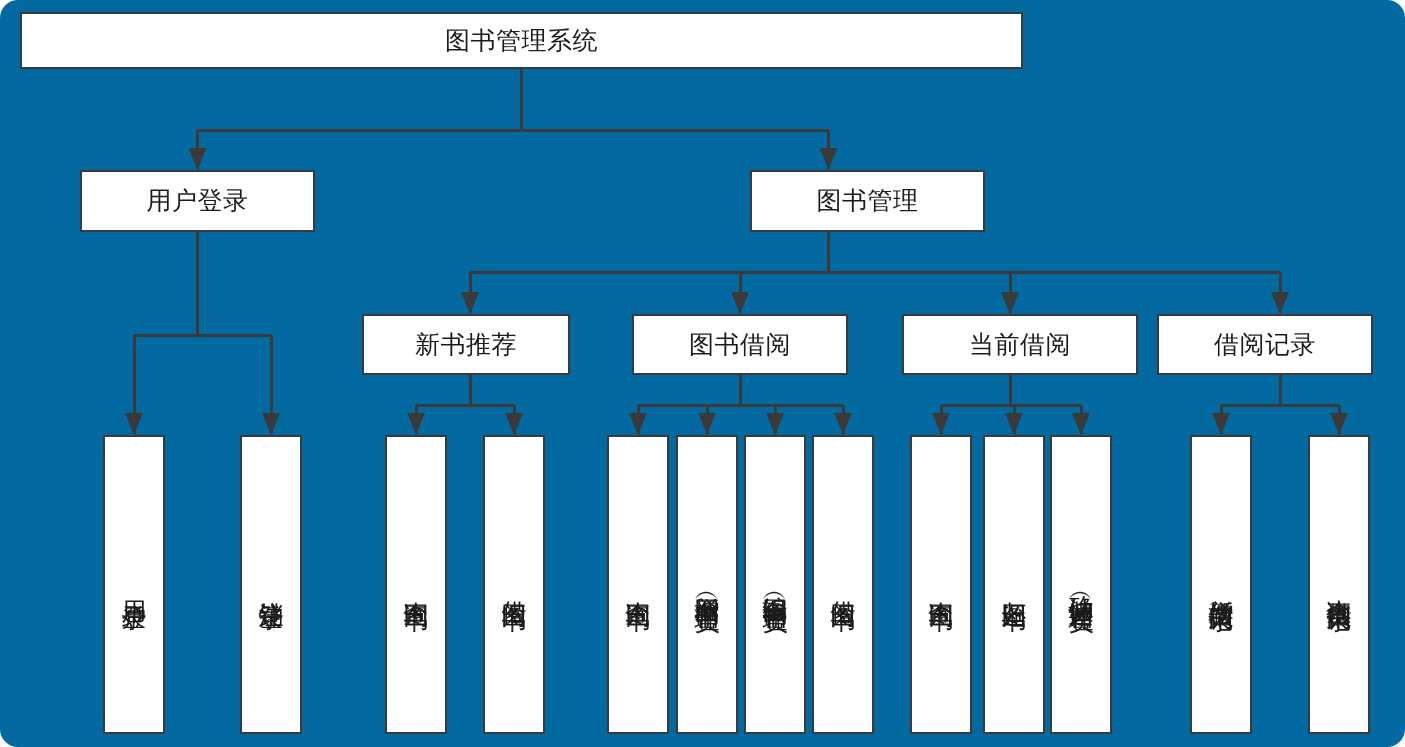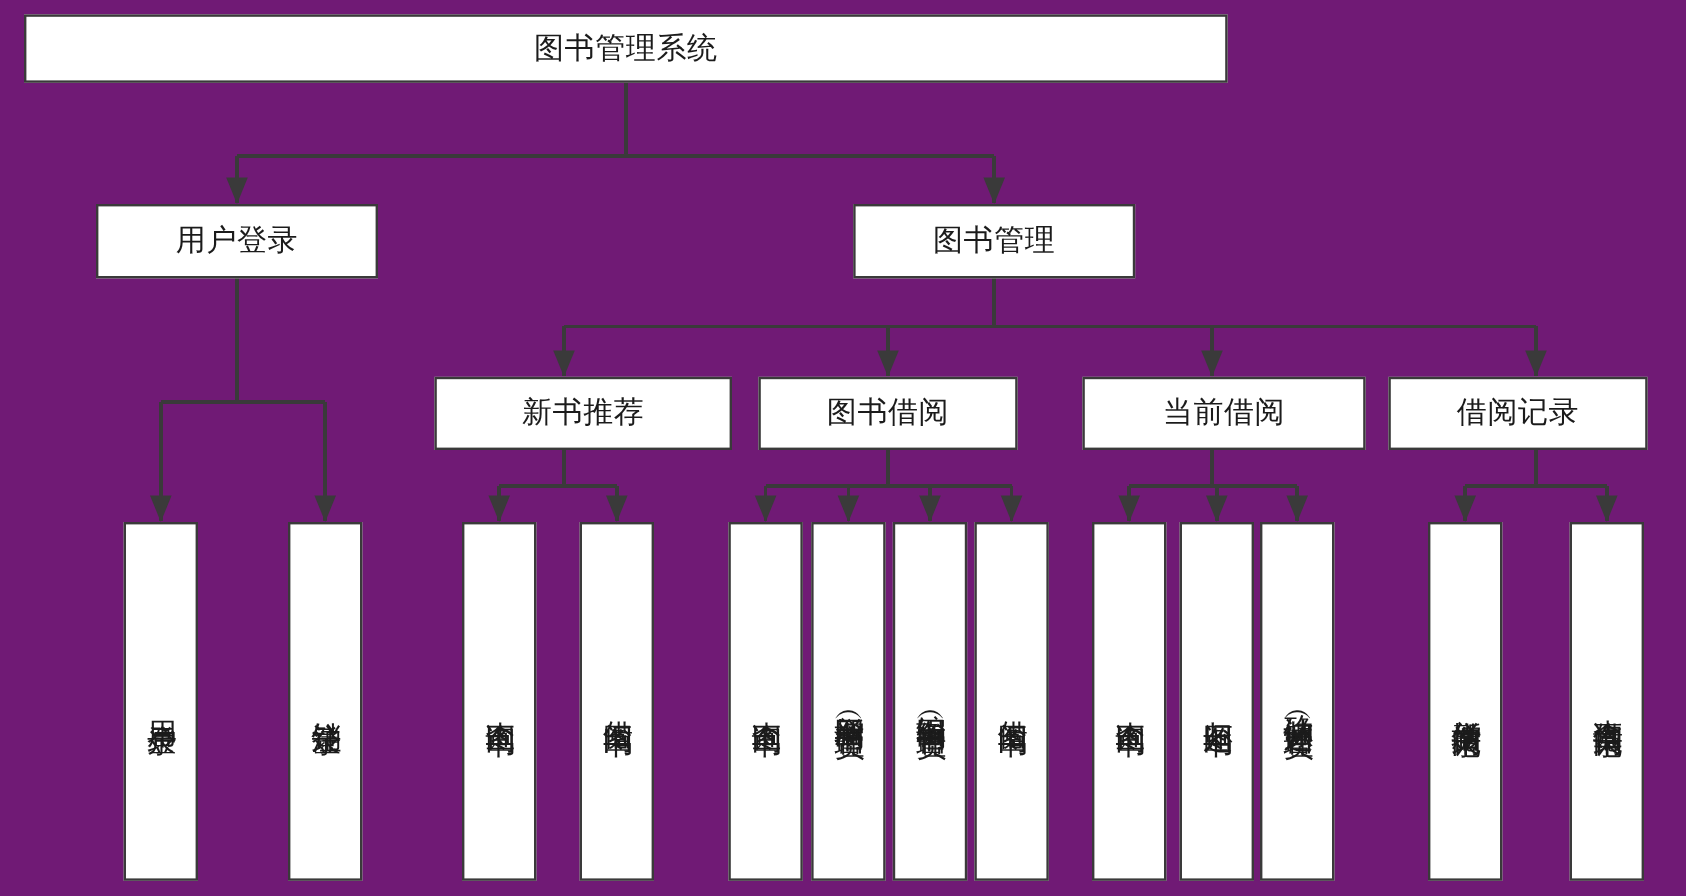--- a/index.html
+++ b/index.html
@@ -7,22 +7,23 @@
     padding: 0;
     background: #ffffff;
   }
   body {
     font-family: "Liberation Sans", "DejaVu Sans", sans-serif;
   }
   #canvas {
     position: relative;
     width: 1405px;
     height: 747px;
-    background: #701a75;
+    background: #0369a1;
     overflow: hidden;
+    border-radius: 18px;
   }
   svg.diagram {
     position: absolute;
     left: 0;
     top: 0;
     width: 1405px;
     height: 747px;
   }
   .node-box {
     position: absolute;
@@ -127,24 +128,24 @@
       <polygon points="1330,413 1348,413 1339,435" fill="#3a3a3a"></polygon>
     </svg>
 
   <div id="nodes">
       <div class="node-box horizontal" style="left: 20px; top: 12px; width: 1003px; height: 57px; border-color: rgb(58, 58, 58); background: rgb(255, 255, 255); color: rgb(27, 27, 27);">
         <span class="node-label">图书管理系统</span>
       </div>
       <div class="node-box horizontal" style="left: 80px; top: 170px; width: 235px; height: 62px; border-color: rgb(58, 58, 58); background: rgb(255, 255, 255); color: rgb(27, 27, 27);">
         <span class="node-label">用户登录</span>
       </div>
-      <div class="node-box horizontal" style="left: 711px; top: 170px; width: 235px; height: 62px; border-color: rgb(58, 58, 58); background: rgb(255, 255, 255); color: rgb(27, 27, 27);">
+      <div class="node-box horizontal" style="left: 750px; top: 170px; width: 235px; height: 62px; border-color: rgb(58, 58, 58); background: rgb(255, 255, 255); color: rgb(27, 27, 27);">
         <span class="node-label">图书管理</span>
       </div>
-      <div class="node-box horizontal" style="left: 362px; top: 314px; width: 248px; height: 61px; border-color: rgb(58, 58, 58); background: rgb(255, 255, 255); color: rgb(27, 27, 27);">
+      <div class="node-box horizontal" style="left: 362px; top: 314px; width: 208px; height: 61px; border-color: rgb(58, 58, 58); background: rgb(255, 255, 255); color: rgb(27, 27, 27);">
         <span class="node-label">新书推荐</span>
       </div>
       <div class="node-box horizontal" style="left: 632px; top: 314px; width: 216px; height: 61px; border-color: rgb(58, 58, 58); background: rgb(255, 255, 255); color: rgb(27, 27, 27);">
         <span class="node-label">图书借阅</span>
       </div>
       <div class="node-box horizontal" style="left: 902px; top: 314px; width: 236px; height: 61px; border-color: rgb(58, 58, 58); background: rgb(255, 255, 255); color: rgb(27, 27, 27);">
         <span class="node-label">当前借阅</span>
       </div>
       <div class="node-box horizontal" style="left: 1157px; top: 314px; width: 216px; height: 61px; border-color: rgb(58, 58, 58); background: rgb(255, 255, 255); color: rgb(27, 27, 27);">
         <span class="node-label">借阅记录</span>

